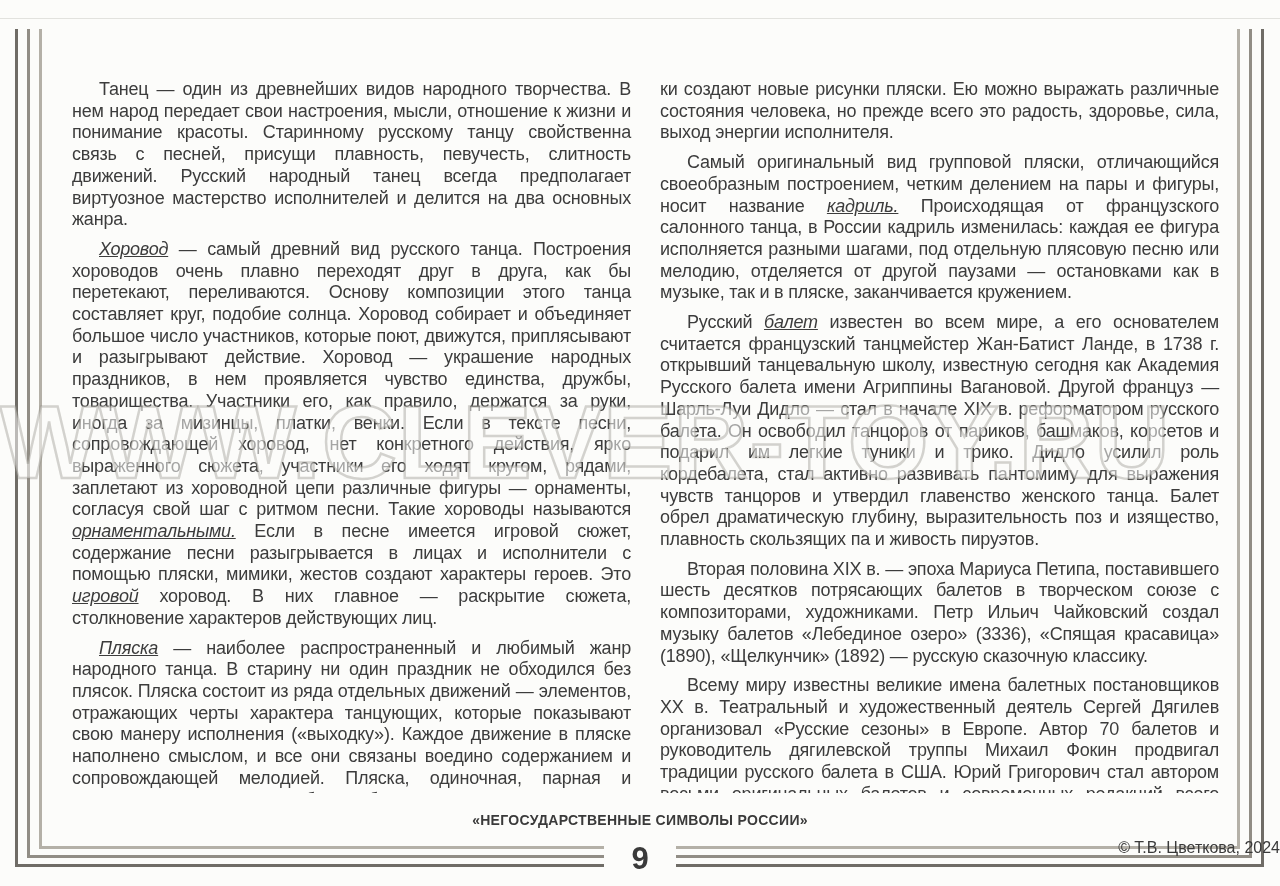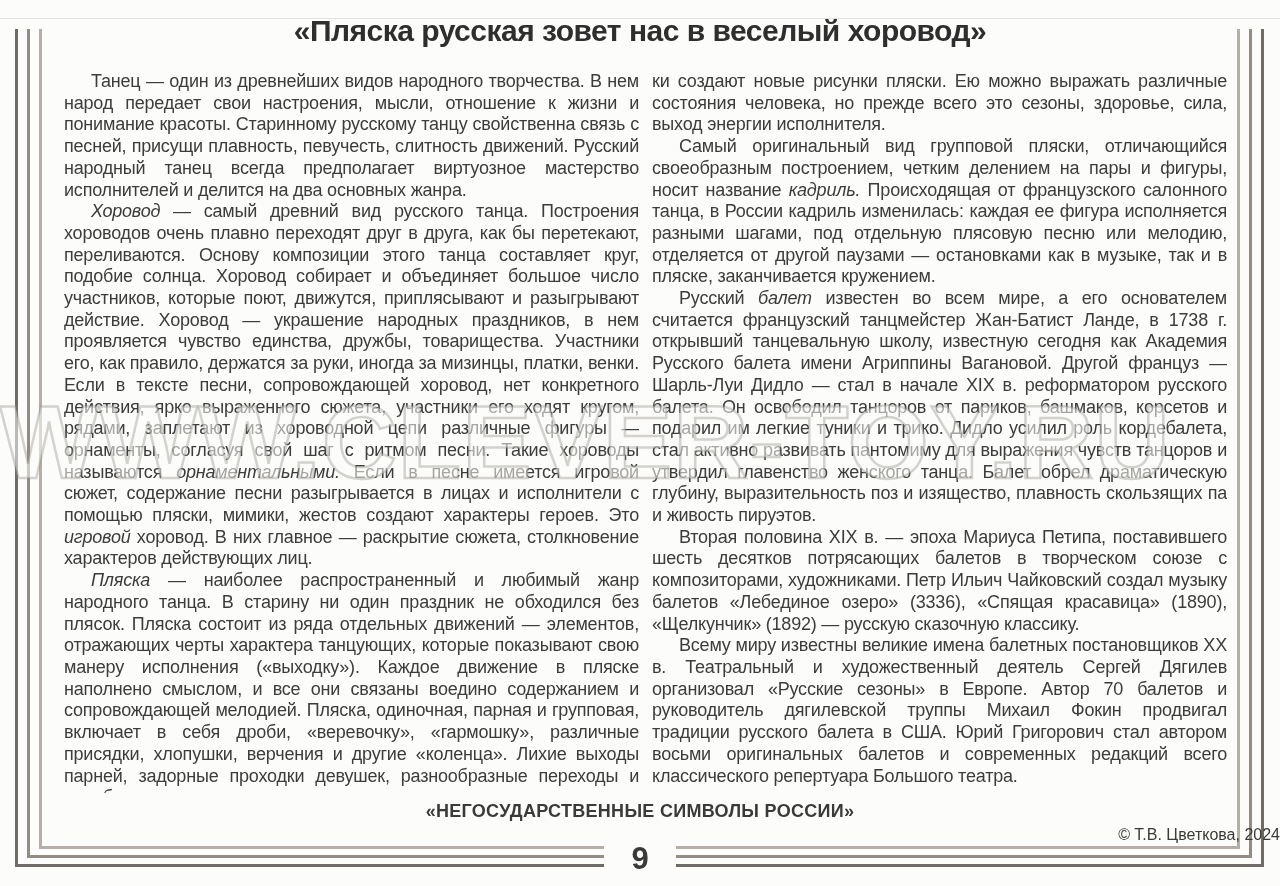--- a/index.html
+++ b/index.html
@@ -18,61 +18,60 @@
   .title{
     position:absolute;top:14px;left:0;width:100%;margin:0;text-align:center;
     font-size:30px;font-weight:bold;color:#2e2e2e;letter-spacing:-0.5px;z-index:2;
   }
   .columns{
     position:absolute;top:71px;left:64px;width:1163px;height:722px;
     display:flex;gap:13px;z-index:2;
   }
   .col{flex:1 1 0;overflow:hidden;}
   .para{
-    margin:0;font-size:18px;line-height:21.7px;color:#3c3c3c;
+    margin:8px;font-size:18px;line-height:21.7px;color:#3c3c3c;
     text-align:justify;text-indent:27px;letter-spacing:-0.2px;
   }
-  .para i{font-style:italic;}
+  .para i{font-style:italic;text-decoration:underline;}
   .para.flow-continues{text-indent:0;}
   .watermark{
     position:absolute;top:383px;left:0;width:100%;text-align:left;
     font-size:104px;font-weight:bold;letter-spacing:1px;white-space:nowrap;
     color:rgba(252,252,250,0.55);
     -webkit-text-stroke:2.5px rgba(145,142,135,0.38);
     z-index:3;pointer-events:none;user-select:none;
   }
   .footer{position:absolute;top:801px;left:0;width:100%;text-align:center;z-index:2;}
-  .footer-series{font-size:18px;font-weight:bold;color:#3a3a3a;letter-spacing:0.3px;margin:0;}
+  .footer-series{font-size:14px;font-weight:bold;color:#3a3a3a;letter-spacing:0.3px;margin:11px;}
   .footer-copyright{font-size:16px;color:#3a3a3a;margin:4px 0 0 0;text-align:right;}
   .pagenum-box{
     position:absolute;left:604px;top:836px;width:72px;height:46px;
     background:#fcfcfa;z-index:4;display:flex;align-items:center;justify-content:center;
   }
   .pagenum{font-size:31px;font-weight:bold;color:#3a3a3a;}
 </style>
 </head>
 <body>
 
 <div class="page">
 
   <div class="top-edge-line"></div>
   <div class="frame frame-outer"></div>
   <div class="frame frame-mid"></div>
   <div class="frame frame-inner"></div>
 
-  <h1 class="title">«Пляска русская зовет нас в веселый хоровод»</h1>
 
   <div class="columns">
     <div class="col">
       <p class="para"><span>Танец — один из древнейших видов народного творчества. В нем народ передает свои настроения, мысли, отношение к жизни и понимание красоты. Старинному русскому танцу свойственна связь с песней, присущи плавность, певучесть, слитность движений. Русский народный танец всегда предполагает виртуозное мастерство исполнителей и делится на два основных жанра.</span></p>
       <p class="para"><i>Хоровод</i><span> — самый древний вид русского танца. Построения хороводов очень плавно переходят друг в друга, как бы перетекают, переливаются. Основу композиции этого танца составляет круг, подобие солнца. Хоровод собирает и объединяет большое число участников, которые поют, движутся, приплясывают и разыгрывают действие. Хоровод — украшение народных праздников, в нем проявляется чувство единства, дружбы, товарищества. Участники его, как правило, держатся за руки, иногда за мизинцы, платки, венки. Если в тексте песни, сопровождающей хоровод, нет конкретного действия, ярко выраженного сюжета, участники его ходят кругом, рядами, заплетают из хороводной цепи различные фигуры — орнаменты, согласуя свой шаг с ритмом песни. Такие хороводы называются </span><i>орнаментальными.</i><span> Если в песне имеется игровой сюжет, содержание песни разыгрывается в лицах и исполнители с помощью пляски, мимики, жестов создают характеры героев. Это </span><i>игровой</i><span> хоровод. В них главное — раскрытие сюжета, столкновение характеров действующих лиц.</span></p>
       <p class="para"><i>Пляска</i><span> — наиболее распространенный и любимый жанр народного танца. В старину ни один праздник не обходился без плясок. Пляска состоит из ряда отдельных движений — элементов, отражающих черты характера танцующих, которые показывают свою манеру исполнения («выходку»). Каждое движение в пляске наполнено смыслом, и все они связаны воедино содержанием и сопровождающей мелодией. Пляска, одиночная, парная и групповая, включает в себя дроби, «веревочку», «гармошку», различные присядки, хлопушки, верчения и другие «коленца». Лихие выходы парней, задорные проходки девушек, разнообразные переходы и перебеж-</span></p>
     </div>
     <div class="col">
-      <p class="para flow-continues"><span>ки создают новые рисунки пляски. Ею можно выражать различные состояния человека, но прежде всего это сезоны, здоровье, сила, выход энергии исполнителя.</span></p>
+      <p class="para flow-continues"><span>ки создают новые рисунки пляски. Ею можно выражать различные состояния человека, но прежде всего это радость, здоровье, сила, выход энергии исполнителя.</span></p>
       <p class="para"><span>Самый оригинальный вид групповой пляски, отличающийся своеобразным построением, четким делением на пары и фигуры, носит название </span><i>кадриль.</i><span> Происходящая от французского салонного танца, в России кадриль изменилась: каждая ее фигура исполняется разными шагами, под отдельную плясовую песню или мелодию, отделяется от другой паузами — остановками как в музыке, так и в пляске, заканчивается кружением.</span></p>
       <p class="para"><span>Русский </span><i>балет</i><span> известен во всем мире, а его основателем считается французский танцмейстер Жан-Батист Ланде, в 1738 г. открывший танцевальную школу, известную сегодня как Академия Русского балета имени Агриппины Вагановой. Другой француз — Шарль-Луи Дидло — стал в начале XIX в. реформатором русского балета. Он освободил танцоров от париков, башмаков, корсетов и подарил им легкие туники и трико. Дидло усилил роль кордебалета, стал активно развивать пантомиму для выражения чувств танцоров и утвердил главенство женского танца. Балет обрел драматическую глубину, выразительность поз и изящество, плавность скользящих па и живость пируэтов.</span></p>
       <p class="para"><span>Вторая половина XIX в. — эпоха Мариуса Петипа, поставившего шесть десятков потрясающих балетов в творческом союзе с композиторами, художниками. Петр Ильич Чайковский создал музыку балетов «Лебединое озеро» (3336), «Спящая красавица» (1890), «Щелкунчик» (1892) — русскую сказочную классику.</span></p>
       <p class="para"><span>Всему миру известны великие имена балетных постановщиков XX в. Театральный и художественный деятель Сергей Дягилев организовал «Русские сезоны» в Европе. Автор 70 балетов и руководитель дягилевской труппы Михаил Фокин продвигал традиции русского балета в США. Юрий Григорович стал автором восьми оригинальных балетов и современных редакций всего классического репертуара Большого театра.</span></p>
     </div>
   </div>
 
   <div class="watermark">WWW.CLEVER-TOY.RU</div>
 
   <div class="footer">

